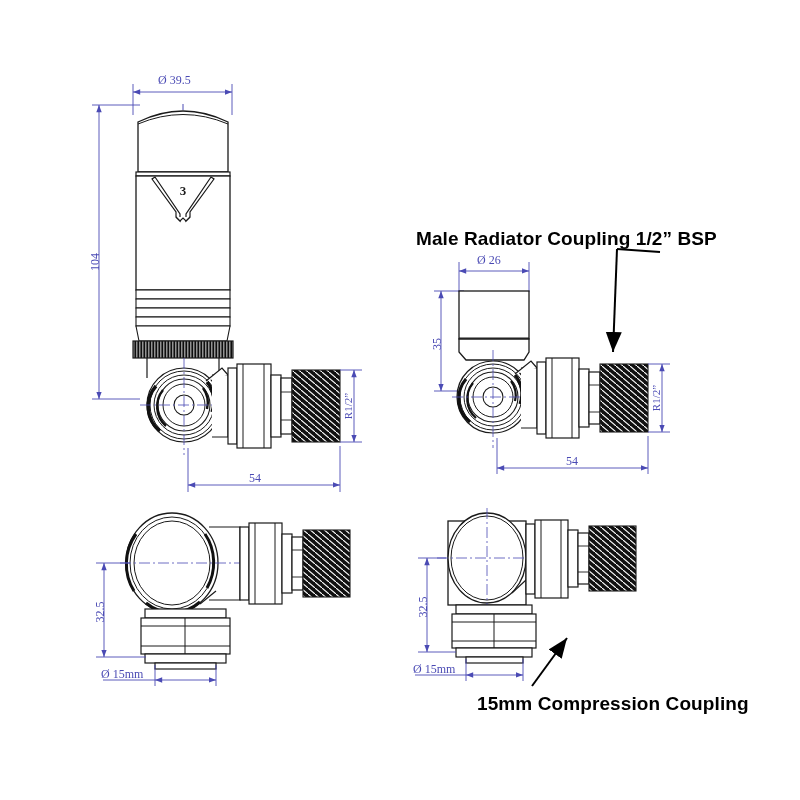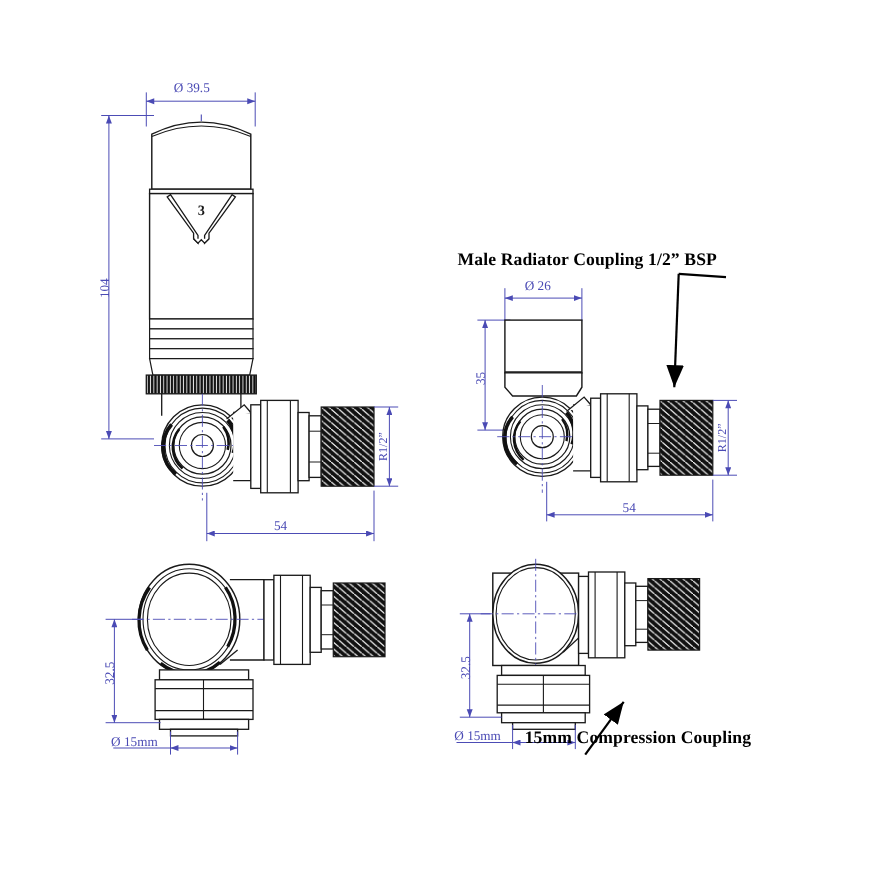--- a/index.html
+++ b/index.html
@@ -6,29 +6,29 @@
   body{
     width:800px;height:800px;
     background:#ffffff;
     font-family:"Liberation Sans", sans-serif;
     overflow:hidden;
     position:relative;
   }
   #sheet{position:absolute;inset:0;width:800px;height:800px;}
   .callout-label{
     position:absolute;
-    font-family:Liberation Serif, serif;
+    font-family:Liberation Sans, sans-serif;
     font-weight:bold;
-    font-size:16px;
+    font-size:19px;
     color:#000000;
     white-space:nowrap;
     letter-spacing:0.1px;
   }
   #label-male{left:416px;top:228px;}
-  #label-comp{left:477px;top:662px;}
+  #label-comp{left:477px;top:693px;}
   .dimtext{
     font-family:"Liberation Serif", serif;
     font-size:12px;
     fill:#4a4ab4;
   }
   .dimtext-sm{
     font-family:"Liberation Serif", serif;
     font-size:11px;
     fill:#4a4ab4;
   }

